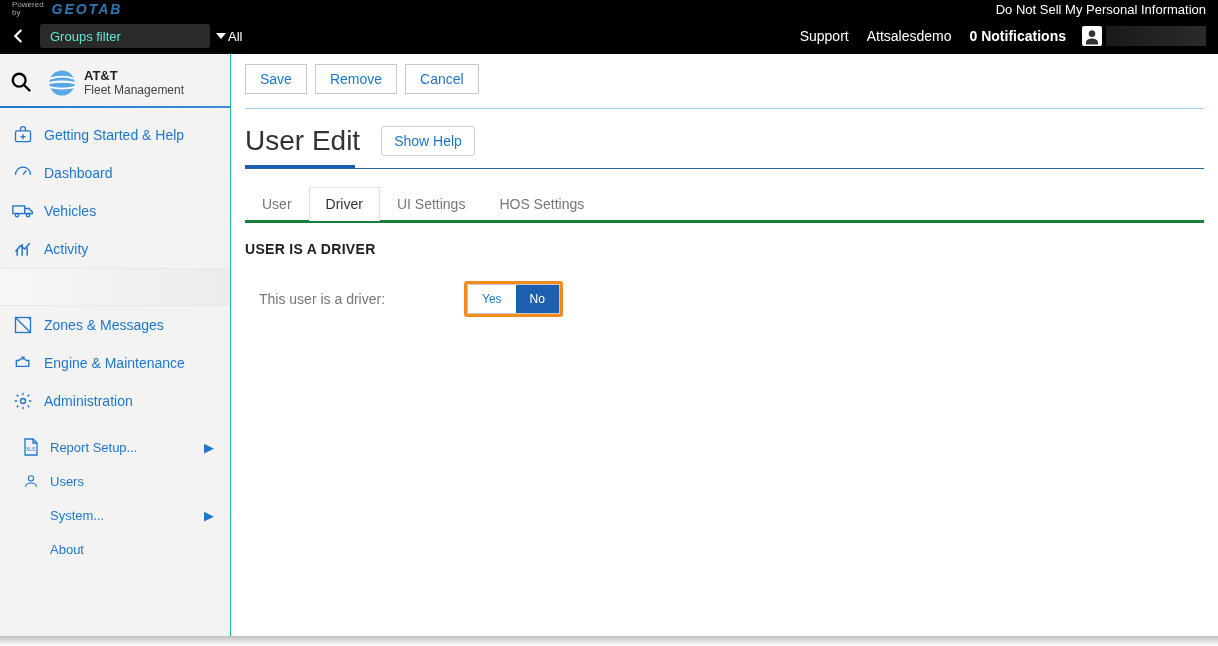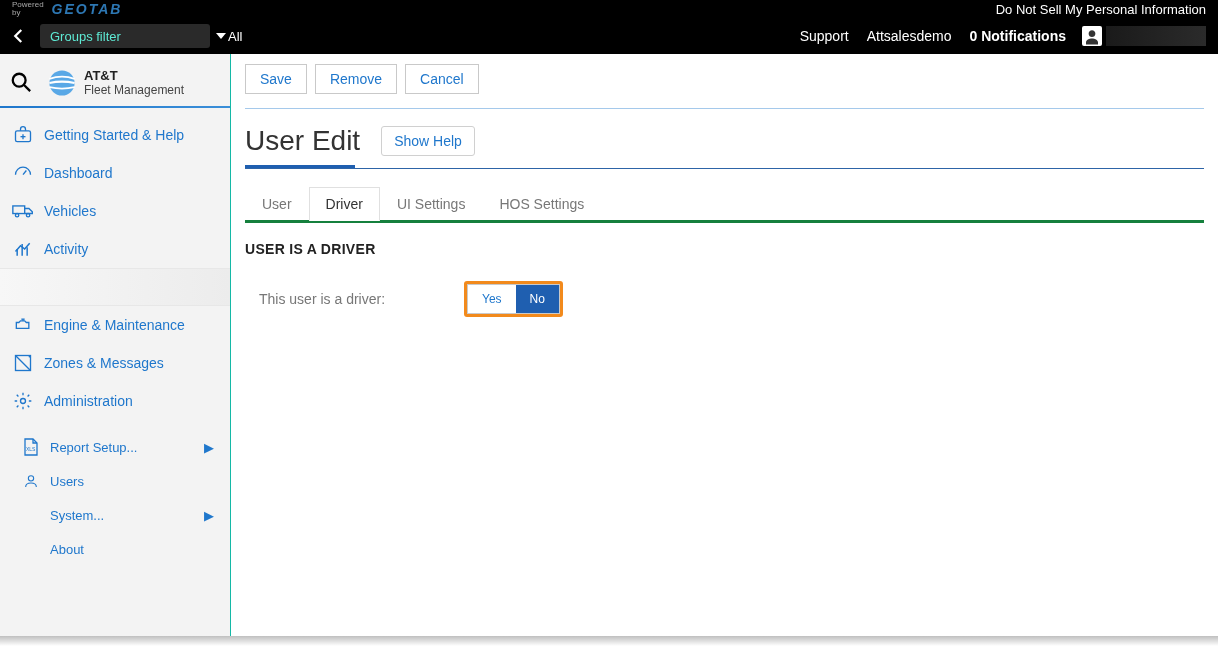--- a/index.html
+++ b/index.html
@@ -173,36 +173,36 @@
       <span>Activity</span>
     </div>
 
     <div class="nav-item selected">
       <span></span>
     </div>
 
     <div class="nav-item">
       <div class="icon">
           <svg width="20" height="20" viewBox="0 0 24 24" fill="none" stroke="currentColor" stroke-width="1.6">
+            <rect x="3" y="3" width="18" height="18"></rect>
+            <path d="M3 3 L21 21"></path>
+            <path d="M19 5l2-2"></path>
+          </svg>
+        </div>
+      <span>Zones &amp; Messages</span>
+    </div>
+    <div class="nav-item">
+      <div class="icon">
+          <svg width="20" height="20" viewBox="0 0 24 24" fill="none" stroke="currentColor" stroke-width="1.6">
             <path d="M4 9h3l2-2h5l2 2h3v7H4z"></path>
             <line x1="10" y1="5" x2="14" y2="5"></line>
             <line x1="12" y1="5" x2="12" y2="7"></line>
           </svg>
         </div>
       <span>Engine &amp; Maintenance</span>
-    </div>
-    <div class="nav-item">
-      <div class="icon">
-          <svg width="20" height="20" viewBox="0 0 24 24" fill="none" stroke="currentColor" stroke-width="1.6">
-            <rect x="3" y="3" width="18" height="18"></rect>
-            <path d="M3 3 L21 21"></path>
-            <path d="M19 5l2-2"></path>
-          </svg>
-        </div>
-      <span>Zones &amp; Messages</span>
     </div>
     <div class="nav-item">
       <div class="icon">
           <svg width="20" height="20" viewBox="0 0 24 24" fill="none" stroke="currentColor" stroke-width="1.6">
             <circle cx="12" cy="12" r="3"></circle>
             <path d="M12 2v3M12 19v3M2 12h3M19 12h3M4.5 4.5l2 2M17.5 17.5l2 2M4.5 19.5l2-2M17.5 6.5l2-2"></path>
           </svg>
         </div>
       <span>Administration</span>
     </div>

